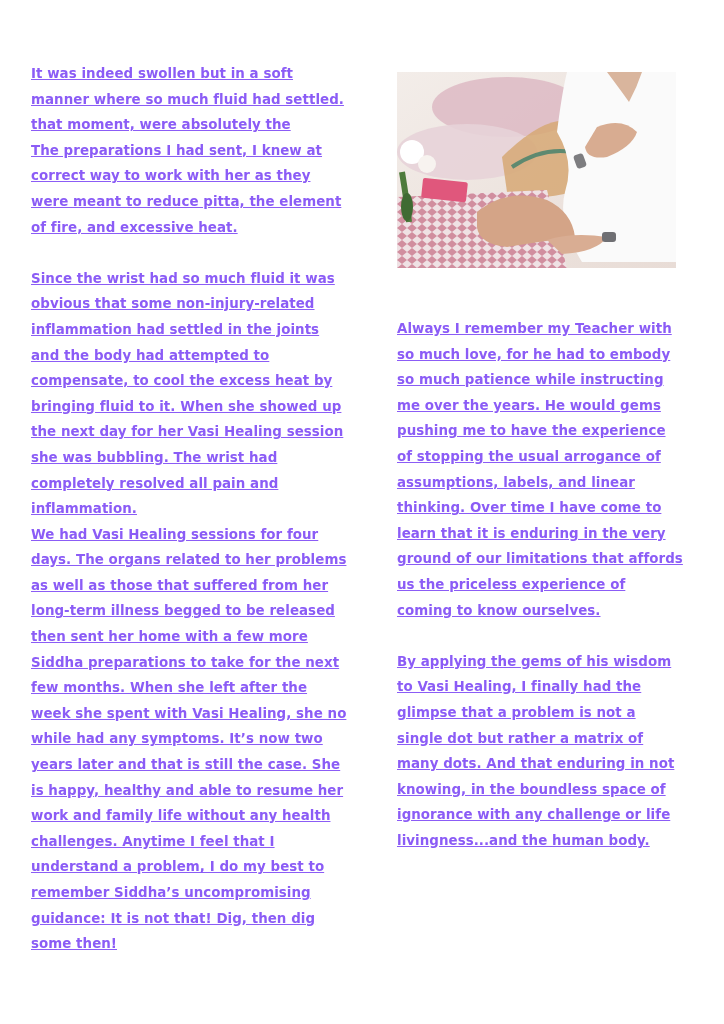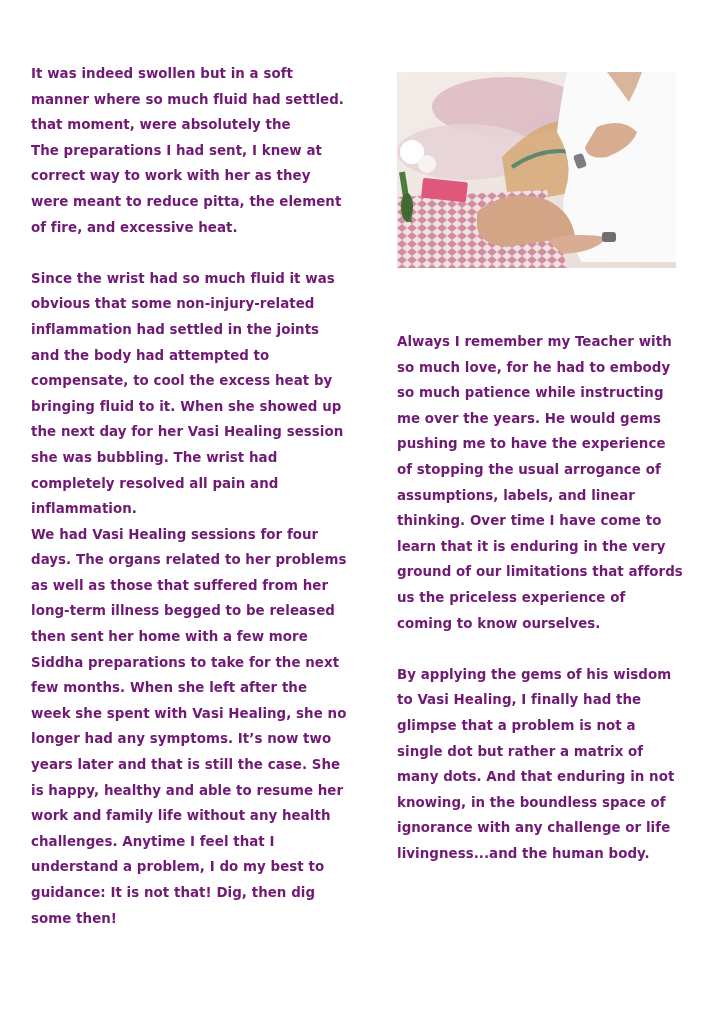--- a/index.html
+++ b/index.html
@@ -3,28 +3,29 @@
 <meta charset="utf-8">
 <style>
   html, body { margin: 0; padding: 0; background: #ffffff; }
   body { width: 724px; height: 1024px; position: relative; overflow: hidden; }
   .col {
     position: absolute;
     font-family: "DejaVu Sans", sans-serif;
     font-weight: bold;
     font-size: 13.4px;
     line-height: 25.6px;
-    color: #701a75;
+    color: #8b5cf6;
     letter-spacing: 0.05px;
+    text-decoration: underline;
   }
   .col p { margin: 0; }
   .col .line { display: block; white-space: nowrap; }
   .gap { height: 25.6px; }
   #left-col { left: 31px; top: 61px; width: 335px; }
-  #right-col { left: 397px; top: 329px; width: 300px; }
+  #right-col { left: 397px; top: 316px; width: 300px; }
   #photo {
     position: absolute; left: 397px; top: 72px; width: 279px; height: 196px;
     overflow: hidden; background: #efe9e4;
   }
   #photo svg { display: block; }
 </style>
 </head>
 <body>
 
 <div id="left-col" class="col">
@@ -52,26 +53,27 @@
     </p>
   <p>
       <span class="line">We had Vasi Healing sessions for four</span>
       <span class="line">days. The organs related to her problems</span>
       <span class="line">as well as those that suffered from her</span>
       <span class="line">long-term illness begged to be released</span>
       <span class="line">then sent her home with a few more</span>
       <span class="line">Siddha preparations to take for the next</span>
       <span class="line">few months. When she left after the</span>
       <span class="line">week she spent with Vasi Healing, she no</span>
-      <span class="line">longer had any symptoms. It’s now two</span>
+      <span class="line">while had any symptoms. It’s now two</span>
       <span class="line">years later and that is still the case. She</span>
       <span class="line">is happy, healthy and able to resume her</span>
       <span class="line">work and family life without any health</span>
       <span class="line">challenges. Anytime I feel that I</span>
       <span class="line">understand a problem, I do my best to</span>
+      <span class="line">remember Siddha’s uncompromising</span>
       <span class="line">guidance: It is not that! Dig, then dig</span>
       <span class="line">some then!</span>
     </p>
 </div>
 
 <div id="photo">
   <svg width="279" height="196" viewBox="0 0 279 196">
     <defs>
       <linearGradient id="bgGrad" x1="0" y1="0" x2="1" y2="1">
         <stop offset="0" stop-color="#f3ede9"></stop>

